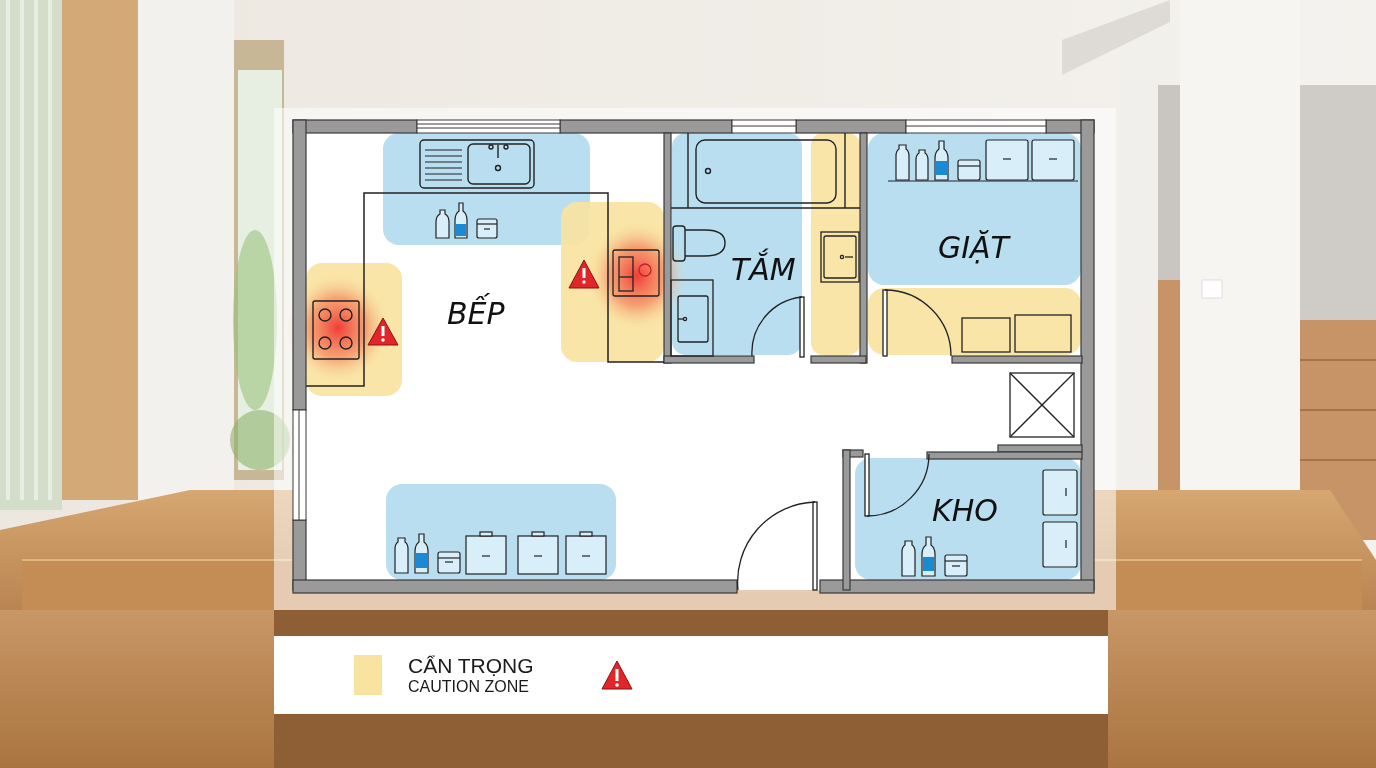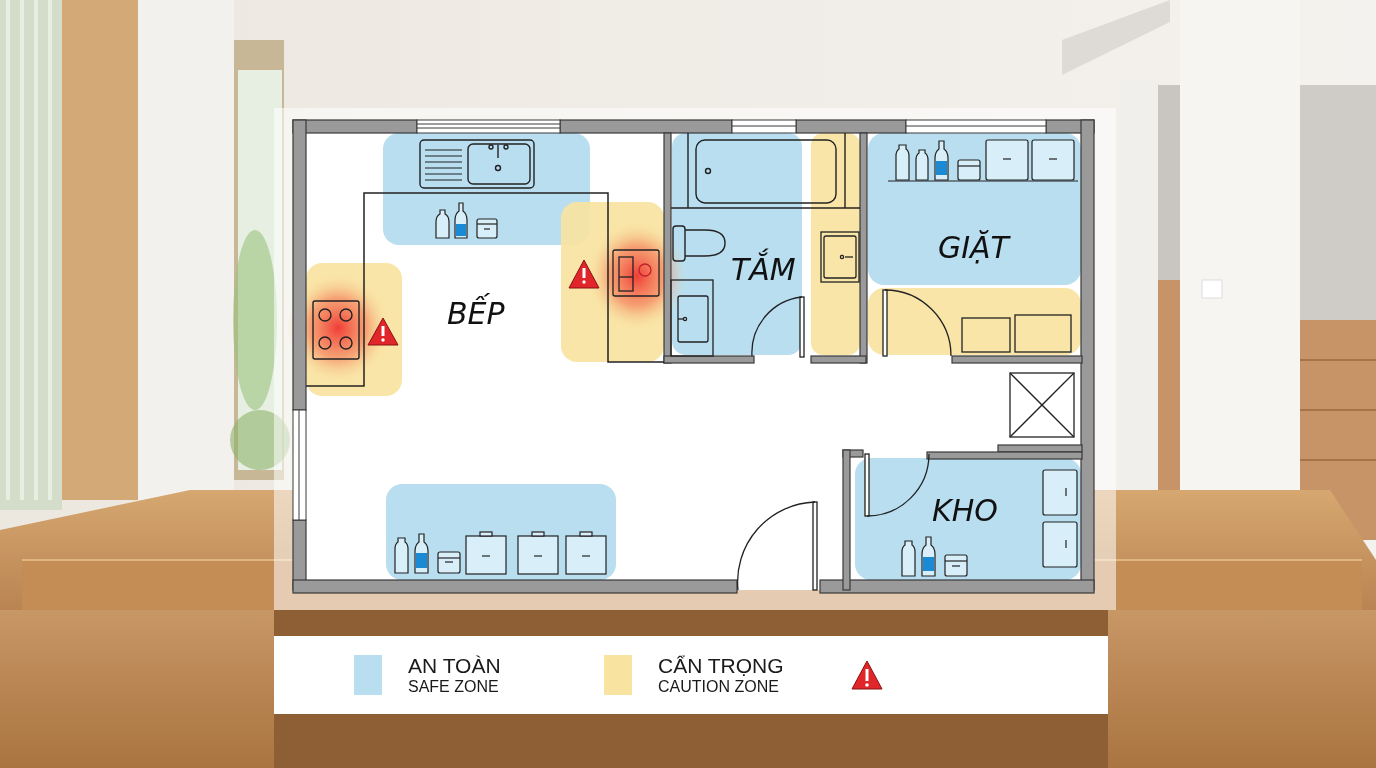--- a/index.html
+++ b/index.html
@@ -306,27 +306,20 @@
   </g>
 
   <text class="room-label" x="447" y="324">BẾP</text>
   <text class="room-label" x="731" y="280">TẮM</text>
   <text class="room-label" x="938" y="258">GIẶT</text>
   <text class="room-label" x="932" y="521">KHO</text>
 </svg>
 
 <div id="legend">
   <div class="legend-item">
-    <div class="legend-swatch" style="background:#b8def0"></div>
-    <div class="legend-text">
-      <span class="legend-main">AN TOÀN</span>
-      <span class="legend-sub">SAFE ZONE</span>
-    </div>
-  </div>
-  <div class="legend-item">
     <div class="legend-swatch" style="background:#f8e3a0"></div>
     <div class="legend-text">
       <span class="legend-main">CẨN TRỌNG</span>
       <span class="legend-sub">CAUTION ZONE</span>
     </div>
   </div>
   <div class="legend-item">
     <svg class="legend-icon" viewBox="0 0 34 32">
       <path d="M17,2 L32,30 L2,30 Z" fill="#e0262a" stroke="#8a1010" stroke-width="1"></path>
       <rect x="15.5" y="10" width="3" height="12" fill="#fff"></rect>

